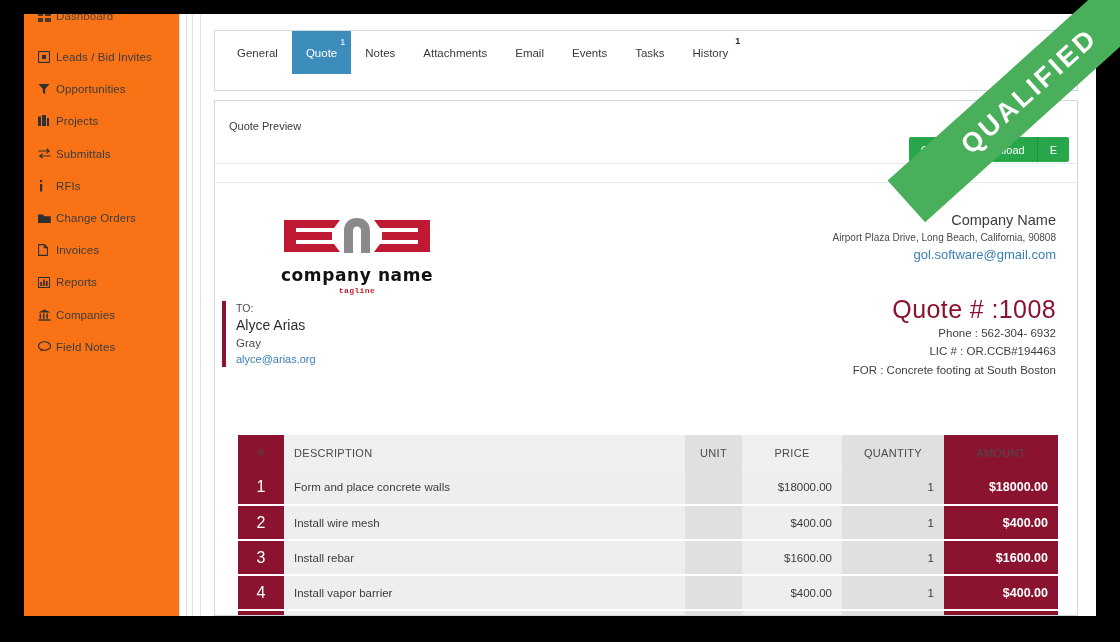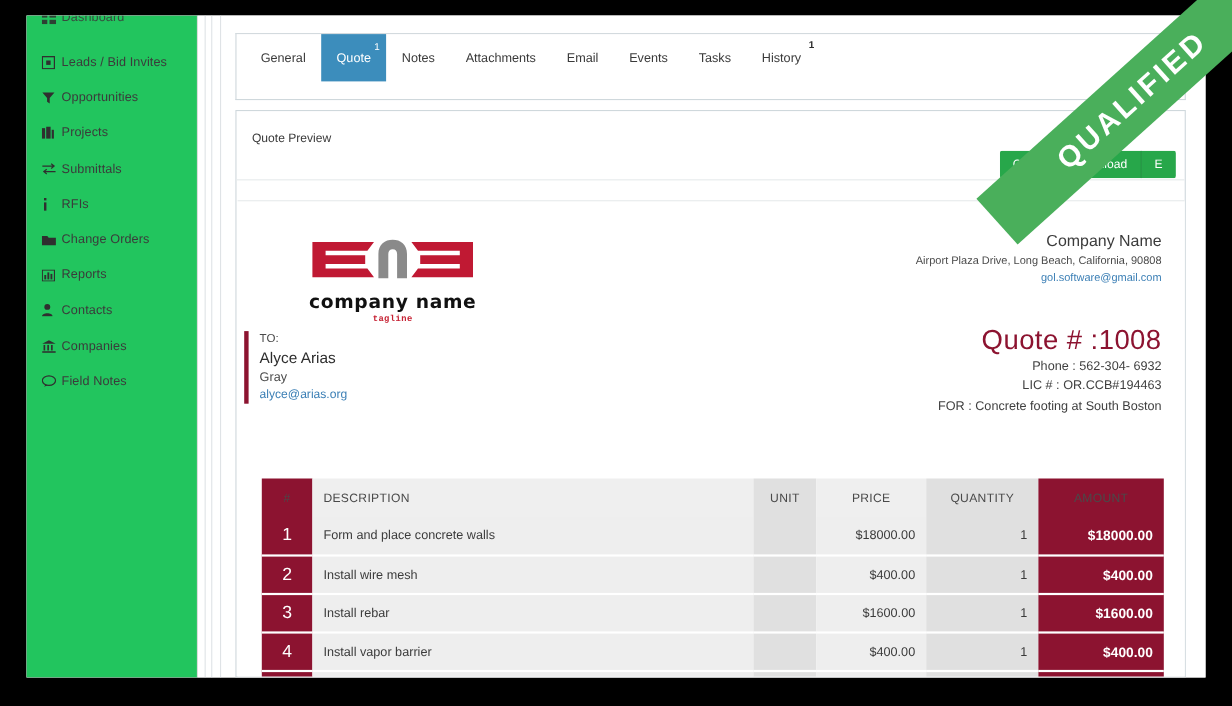--- a/index.html
+++ b/index.html
@@ -25,21 +25,21 @@
     width: 1072px; height: 602px;
     background: #ffffff;
     overflow: hidden;
   }
 
   
   #sidebar {
     position: absolute;
     left: 0; top: 0;
     width: 156px; height: 602px;
-    background: #22c55e;
+    background: #f97316;
     border-right: 1px solid #dcdcdc;
     overflow: hidden;
   }
   .nav-item {
     display: flex;
     align-items: center;
     height: 32px;
     padding-left: 14px;
     color: #3b3b3b;
     font-size: 11.5px;
@@ -209,21 +209,21 @@
 
   
   #company-info {
     position: absolute;
     right: 22px; top: 27px;
     text-align: right;
     line-height: 1.45;
   }
   #company-name { font-size: 14.5px; color: #3b3b3b; }
   #company-address { font-size: 10px; color: #4a4a4a; }
-  #company-email { font-size: 10px; color: #3b7fb5; }
+  #company-email { font-size: 13px; color: #3b7fb5; }
 
   
   #to-block {
     position: absolute;
     left: 6px; top: 118px;
     padding-left: 10px;
     border-left: 4px solid #8c1330;
     line-height: 1.38;
   }
   #to-label { font-size: 10.5px; color: #4a4a4a; }
@@ -425,42 +425,42 @@
         <div class="nav-item">
           <span class="nav-ico">
             <svg width="13" height="11" viewBox="0 0 13 11">
                 <path d="M0 1.5 L5 1.5 L6.3 3.2 L12.8 3.2 L12.8 10 L0 10 Z" fill="#2f2f2f"></path>
               </svg>
           </span>
           <span class="nav-label">Change Orders</span>
         </div>
 
 
+        <div class="nav-item">
+          <span class="nav-ico">
+            <svg width="10" height="12" viewBox="0 0 10 12">
+                <path d="M0.6 0.6 L6.3 0.6 L9.4 3.6 L9.4 11.4 L0.6 11.4 Z" fill="none" stroke="#2f2f2f" stroke-width="1.1"></path>
+                <path d="M6.3 0.6 L6.3 3.6 L9.4 3.6" fill="none" stroke="#2f2f2f" stroke-width="1.1"></path>
+              </svg>
+          </span>
+          <span class="nav-label">Invoices</span>
+        </div>
 
         <div class="nav-item">
           <span class="nav-ico">
             <svg width="12" height="11" viewBox="0 0 12 11">
                 <rect x="0.5" y="0.5" width="11" height="10" fill="none" stroke="#2f2f2f" stroke-width="1"></rect>
                 <rect x="2.3" y="5" width="1.7" height="4" fill="#2f2f2f"></rect>
                 <rect x="5.1" y="2.6" width="1.7" height="6.4" fill="#2f2f2f"></rect>
                 <rect x="7.9" y="4" width="1.7" height="5" fill="#2f2f2f"></rect>
               </svg>
           </span>
           <span class="nav-label">Reports</span>
         </div>
 
-        <div class="nav-item">
-          <span class="nav-ico">
-            <svg width="10" height="12" viewBox="0 0 10 12">
-                <circle cx="5" cy="3" r="2.7" fill="#2f2f2f"></circle>
-                <path d="M0.2 11.6 C0.2 7.9 9.8 7.9 9.8 11.6 Z" fill="#2f2f2f"></path>
-              </svg>
-          </span>
-          <span class="nav-label">Contacts</span>
-        </div>
 
         <div class="nav-item">
           <span class="nav-ico">
             <svg width="13" height="12" viewBox="0 0 13 12">
                 <path d="M6.5 0.4 L12.6 3.4 L0.4 3.4 Z" fill="#2f2f2f"></path>
                 <rect x="1.6" y="4.6" width="1.5" height="5" fill="#2f2f2f"></rect>
                 <rect x="5.0" y="4.6" width="1.5" height="5" fill="#2f2f2f"></rect>
                 <rect x="8.4" y="4.6" width="1.5" height="5" fill="#2f2f2f"></rect>
                 <rect x="0.4" y="10.3" width="12.2" height="1.4" fill="#2f2f2f"></rect>
               </svg>

